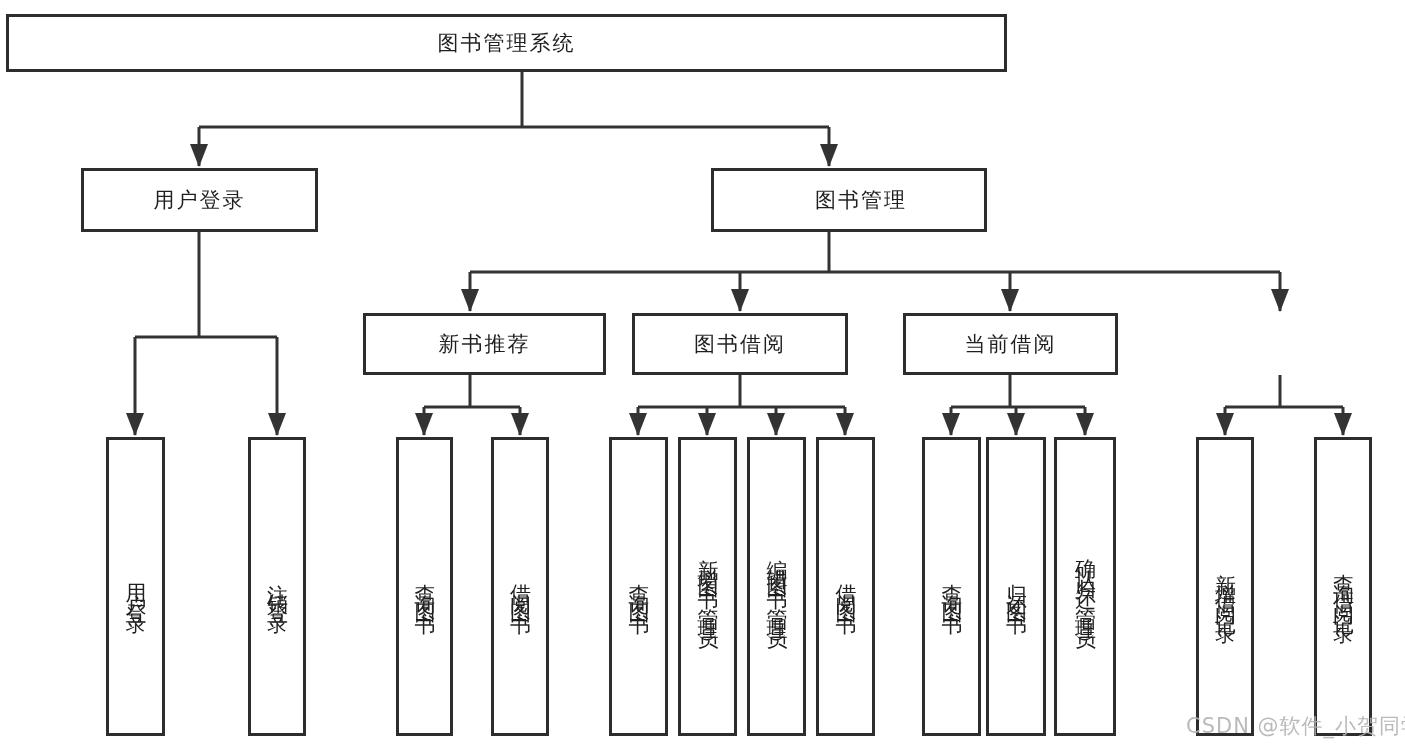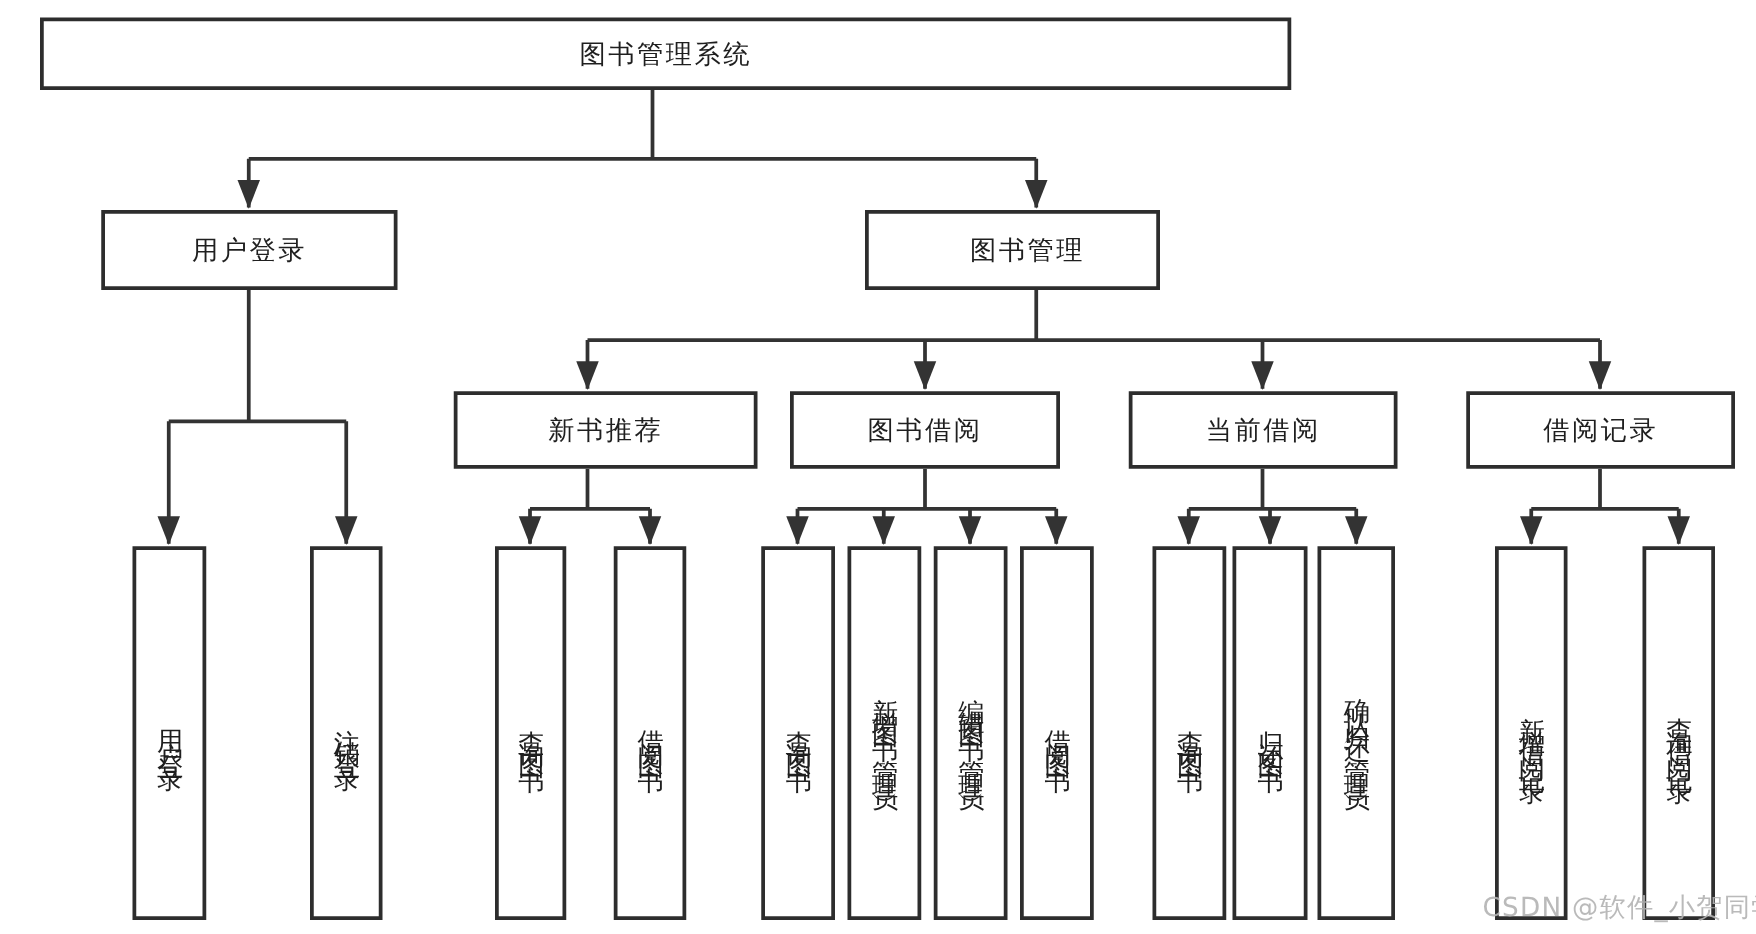--- a/index.html
+++ b/index.html
@@ -120,42 +120,39 @@
       <polygon points="776,436 767,413 785,413"></polygon>
       <polygon points="845,436 836,413 854,413"></polygon>
       <polygon points="951,436 942,413 960,413"></polygon>
       <polygon points="1016,436 1007,413 1025,413"></polygon>
       <polygon points="1085,436 1076,413 1094,413"></polygon>
       <polygon points="1225,436 1216,413 1234,413"></polygon>
       <polygon points="1343,436 1334,413 1352,413"></polygon>
     </g>
   </svg>
 
-  <div class="node hnode" style="left:32px; top:14px; width:1001px; height:58px;">
+  <div class="node hnode" style="left:6px; top:14px; width:1001px; height:58px;">
     <span class="lbl">图书管理系统</span>
   </div>
 
   <div class="node hnode" style="left:81px; top:168px; width:237px; height:64px;">
     <span class="lbl">用户登录</span>
   </div>
-  <div class="node hnode" style="left:692px; top:168px; width:236px; height:64px;padding-left:24px;">
+  <div class="node hnode" style="left:711px; top:168px; width:276px; height:64px;padding-left:24px;">
     <span class="lbl">图书管理</span>
   </div>
 
   <div class="node hnode" style="left:363px; top:313px; width:243px; height:62px;">
     <span class="lbl">新书推荐</span>
   </div>
   <div class="node hnode" style="left:903px; top:313px; width:215px; height:62px;">
     <span class="lbl">当前借阅</span>
   </div>
   <div class="node hnode" style="left:632px; top:313px; width:216px; height:62px;">
     <span class="lbl">图书借阅</span>
-  </div>
-  <div class="node hnode" style="left:1173px; top:313px; width:215px; height:62px;">
-    <span class="lbl">借阅记录</span>
   </div>
 
   <div class="node vnode" style="left:106px; top:437px; width:59px; height:299px;">
     <span class="lbl">用户登录</span>
   </div>
   <div class="node vnode" style="left:248px; top:437px; width:58px; height:299px;">
     <span class="lbl">注销登录</span>
   </div>
 
   <div class="node vnode" style="left:396px; top:437px; width:57px; height:299px;">

